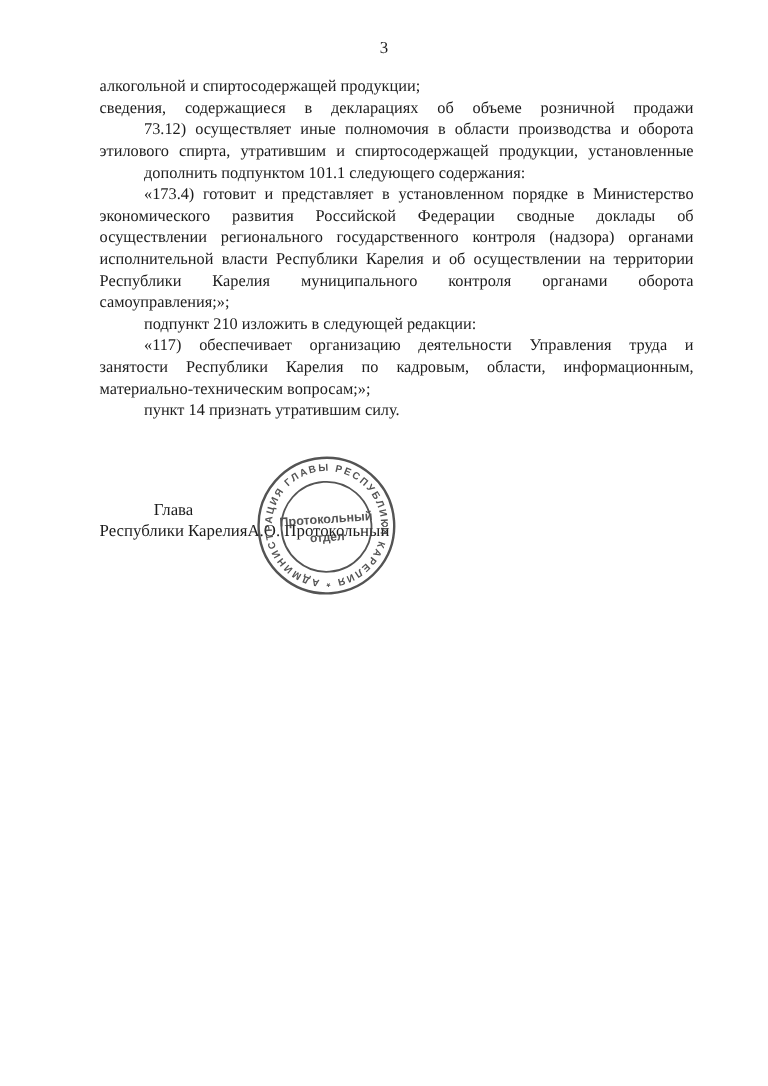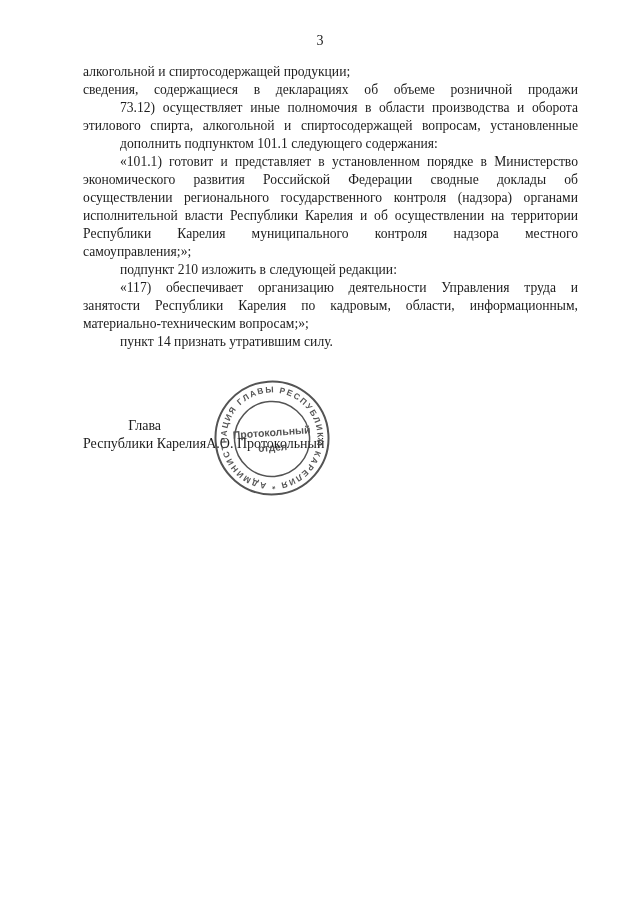--- a/index.html
+++ b/index.html
@@ -52,31 +52,31 @@
 
   <div class="page-number">3</div>
 
   <div class="text-block">
     <div class="para">
       <div class="ln last">алкогольной и спиртосодержащей продукции;</div>
       <div class="ln">сведения, содержащиеся в декларациях об объеме розничной продажи</div>
     </div>
     <div class="para">
       <div class="ln ind">73.12) осуществляет иные полномочия в области производства и оборота</div>
-      <div class="ln">этилового спирта, алкогольной и спиртосодержащей вопросам, установленные</div>
+      <div class="ln">этилового спирта, утратившим и спиртосодержащей продукции, установленные</div>
     </div>
     <div class="para">
       <div class="ln ind last">дополнить подпунктом 101.1 следующего содержания:</div>
     </div>
     <div class="para">
-      <div class="ln ind">«101.1) готовит и представляет в установленном порядке в Министерство</div>
+      <div class="ln ind">«173.4) готовит и представляет в установленном порядке в Министерство</div>
       <div class="ln">экономического развития Российской Федерации сводные доклады об</div>
       <div class="ln">осуществлении регионального государственного контроля (надзора) органами</div>
       <div class="ln">исполнительной власти Республики Карелия и об осуществлении на территории</div>
-      <div class="ln">Республики Карелия муниципального контроля надзора местного</div>
+      <div class="ln">Республики Карелия муниципального контроля органами оборота</div>
       <div class="ln last">самоуправления;»;</div>
     </div>
     <div class="para">
       <div class="ln ind last">подпункт 210 изложить в следующей редакции:</div>
     </div>
     <div class="para">
       <div class="ln ind">«117) обеспечивает организацию деятельности Управления труда и</div>
       <div class="ln">занятости Республики Карелия по кадровым, области, информационным,</div>
       <div class="ln last">материально-техническим вопросам;»;</div>
     </div>

